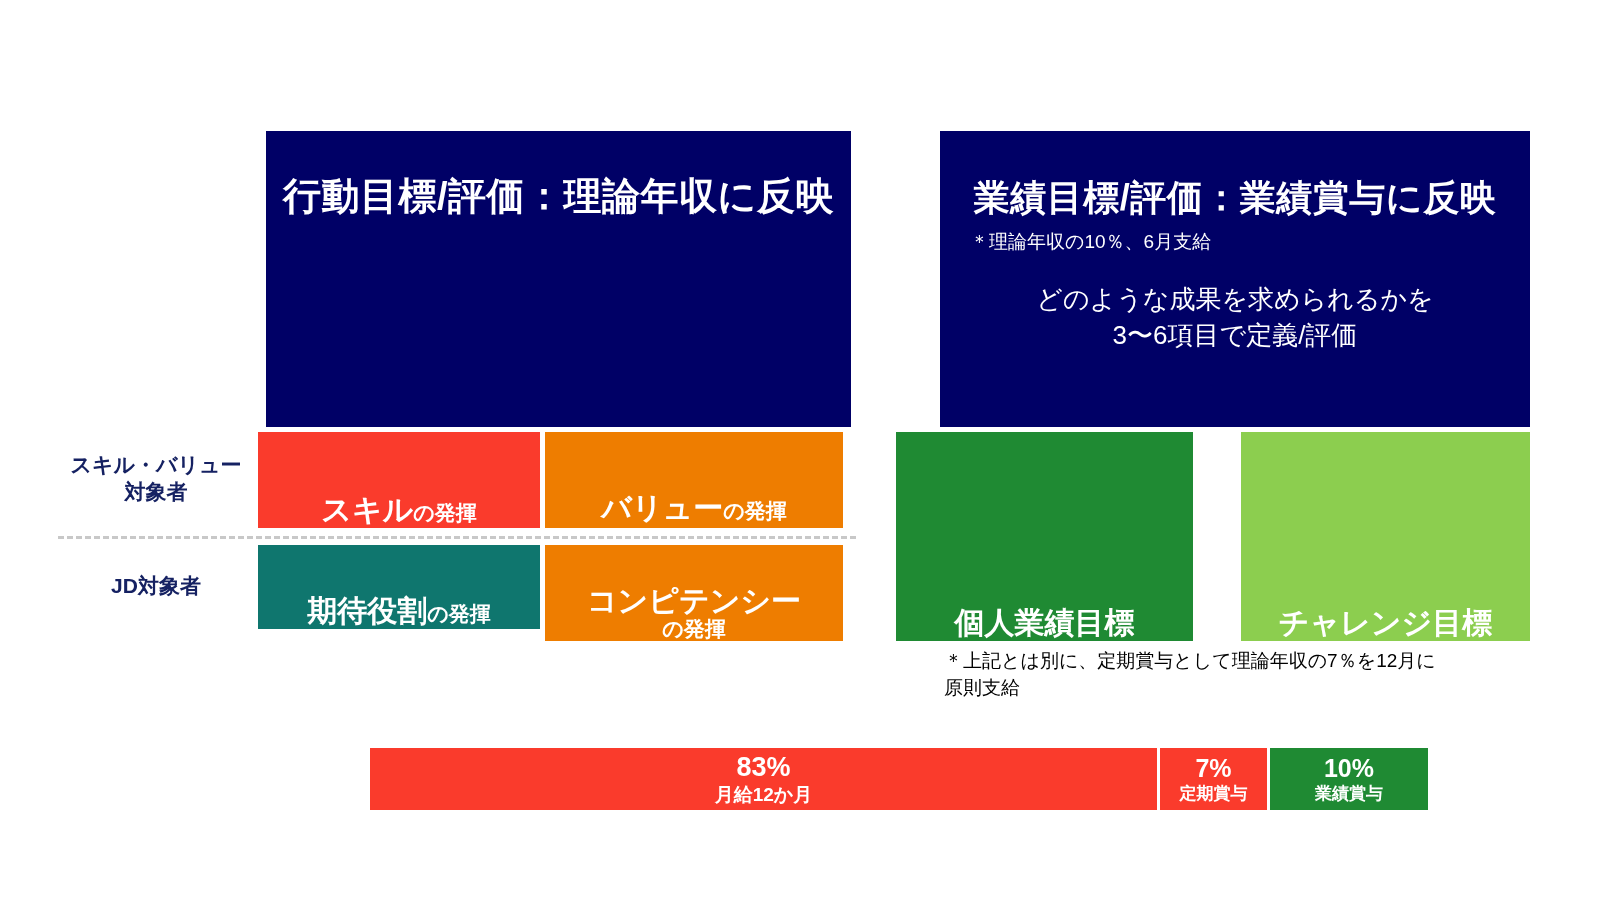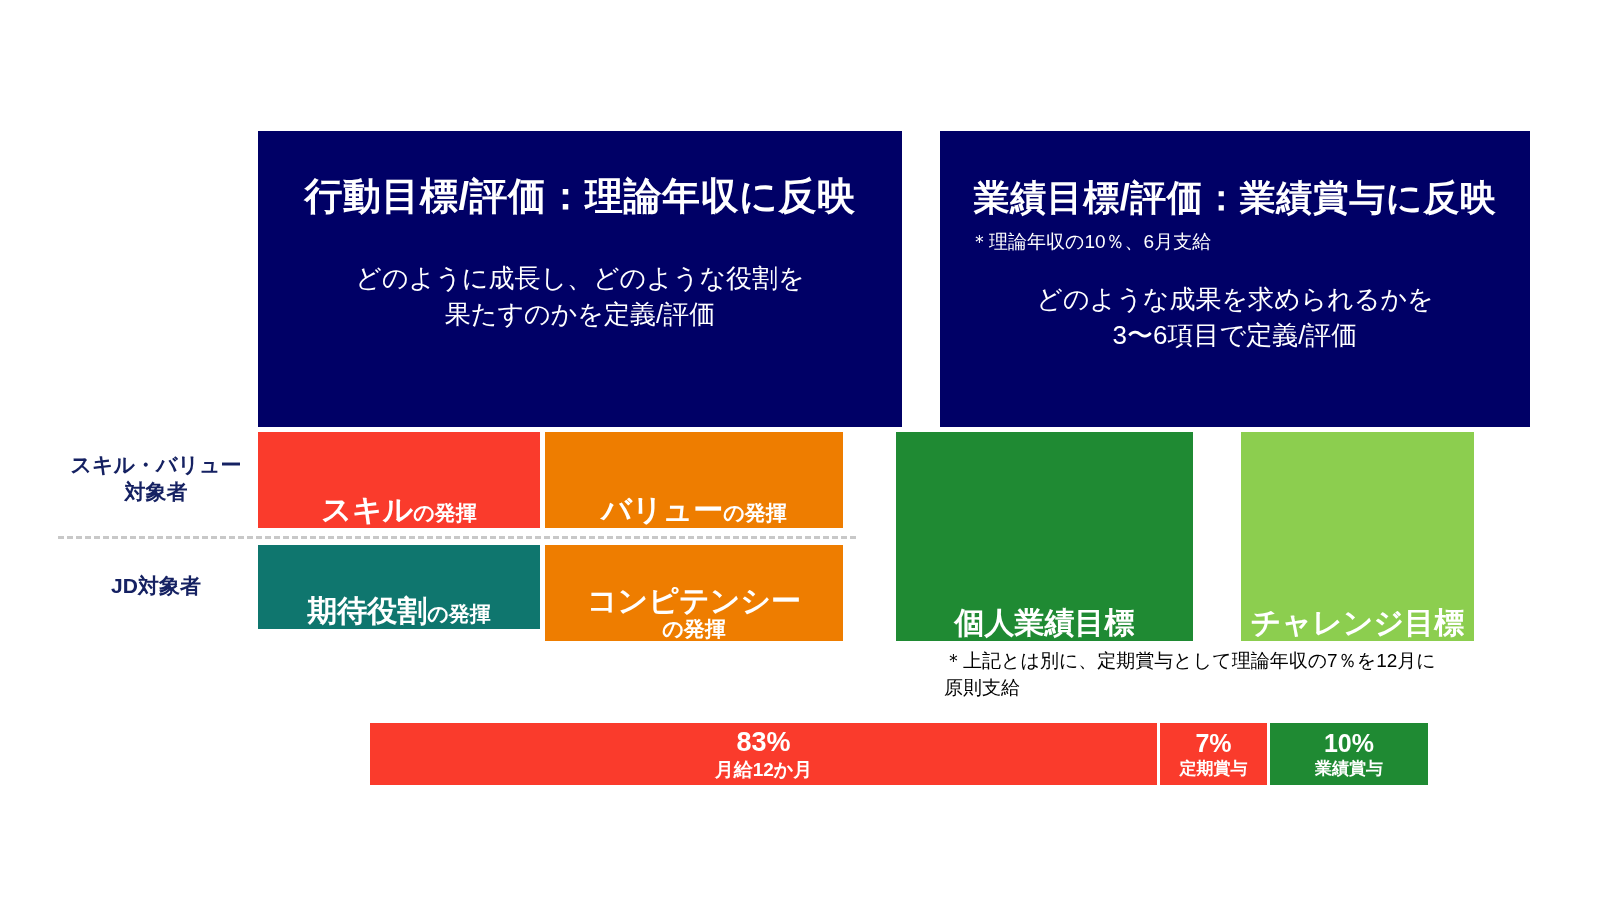--- a/index.html
+++ b/index.html
@@ -39,21 +39,21 @@
     line-height: 1.2;
     white-space: nowrap;
   }
   .navy-body {
     color: #ffffff;
     text-align: center;
     line-height: 1.38;
     white-space: pre-line;
   }
 
-  #panel-left  { left: 258px; top: 131px; width: 644px; height: 296px; }
+  #panel-left  { left: 266px; top: 131px; width: 585px; height: 296px; }
   #panel-right { left: 940px; top: 131px; width: 590px; height: 296px; }
 
   #panel-left .navy-title  { font-size: 38px; margin-top: 44px; letter-spacing: 0.5px; }
   #panel-right .navy-title { font-size: 36px; margin-top: 46px; letter-spacing: 0.5px; }
 
   #panel-right .navy-note {
     font-size: 19px;
     margin-top: 13px;
     margin-left: 30px;
   }
@@ -76,29 +76,29 @@
     font-weight: bold;
     font-size: 30px;
   }
   .cell .small {
     font-weight: bold;
     font-size: 21px;
   }
   .cell-inner { padding: 0 6px; }
 
   #cell-skill      { left: 258px; top: 432px; width: 282px; height: 96px; background: #FA3B2C; }
-  #cell-value      { left: 545px; top: 432px; width: 298px; height: 96px; background: #EE7D00; }
+  #cell-value      { left: 545px; top: 432px; width: 298px; height: 96px; background: #EE7D00; font-family: Liberation Mono, monospace; }
   #cell-role       { left: 258px; top: 545px; width: 282px; height: 84px; background: #0f766e; }
   #cell-competency { left: 545px; top: 545px; width: 298px; height: 96px; background: #EE7D00; }
 
   #cell-competency .cell-inner { line-height: 1.12; }
 
   
   #cell-personal  { left: 896px; top: 432px; width: 297px; height: 209px; background: #1F8A33; }
-  #cell-challenge { left: 1241px; top: 432px; width: 233px; height: 209px; background: #8CCE4F; }
+  #cell-challenge { left: 1241px; top: 432px; width: 289px; height: 209px; background: #8CCE4F; }
   #cell-personal .big, #cell-challenge .big { font-size: 30px; }
 
   
   .row-label {
     position: absolute;
     color: #152162;
     font-weight: bold;
     font-size: 21px;
     text-align: center;
     line-height: 1.28;
@@ -135,21 +135,21 @@
     left: 341px;
     top: 700px;
     color: #152162;
     font-weight: bold;
     font-size: 27px;
     white-space: nowrap;
   }
   #ref-bar {
     position: absolute;
     left: 370px;
-    top: 723px;
+    top: 748px;
     width: 1058px;
     height: 62px;
     display: flex;
   }
   .seg {
     box-sizing: border-box;
     display: flex;
     flex-direction: column;
     align-items: center;
     justify-content: center;
@@ -166,22 +166,20 @@
   #seg-regular { flex: 0 0 110px; background: #FA3B2C; }
   #seg-perf    { flex: 1 1 auto;  background: #1F8A33; }
 </style>
 </head>
 <body>
 
 <div class="slide">
 
   <div class="navy-panel" id="panel-left">
     <div class="navy-title">行動目標/評価：理論年収に反映</div>
-    <div class="navy-body">どのように成長し、どのような役割を
-果たすのかを定義/評価</div>
   </div>
 
   <div class="navy-panel" id="panel-right">
     <div class="navy-title">業績目標/評価：業績賞与に反映</div>
     <div class="navy-note">＊理論年収の10％、6月支給</div>
     <div class="navy-body">どのような成果を求められるかを
 3〜6項目で定義/評価</div>
   </div>
 
   <div class="row-label" id="label-sv">スキル・バリュー

